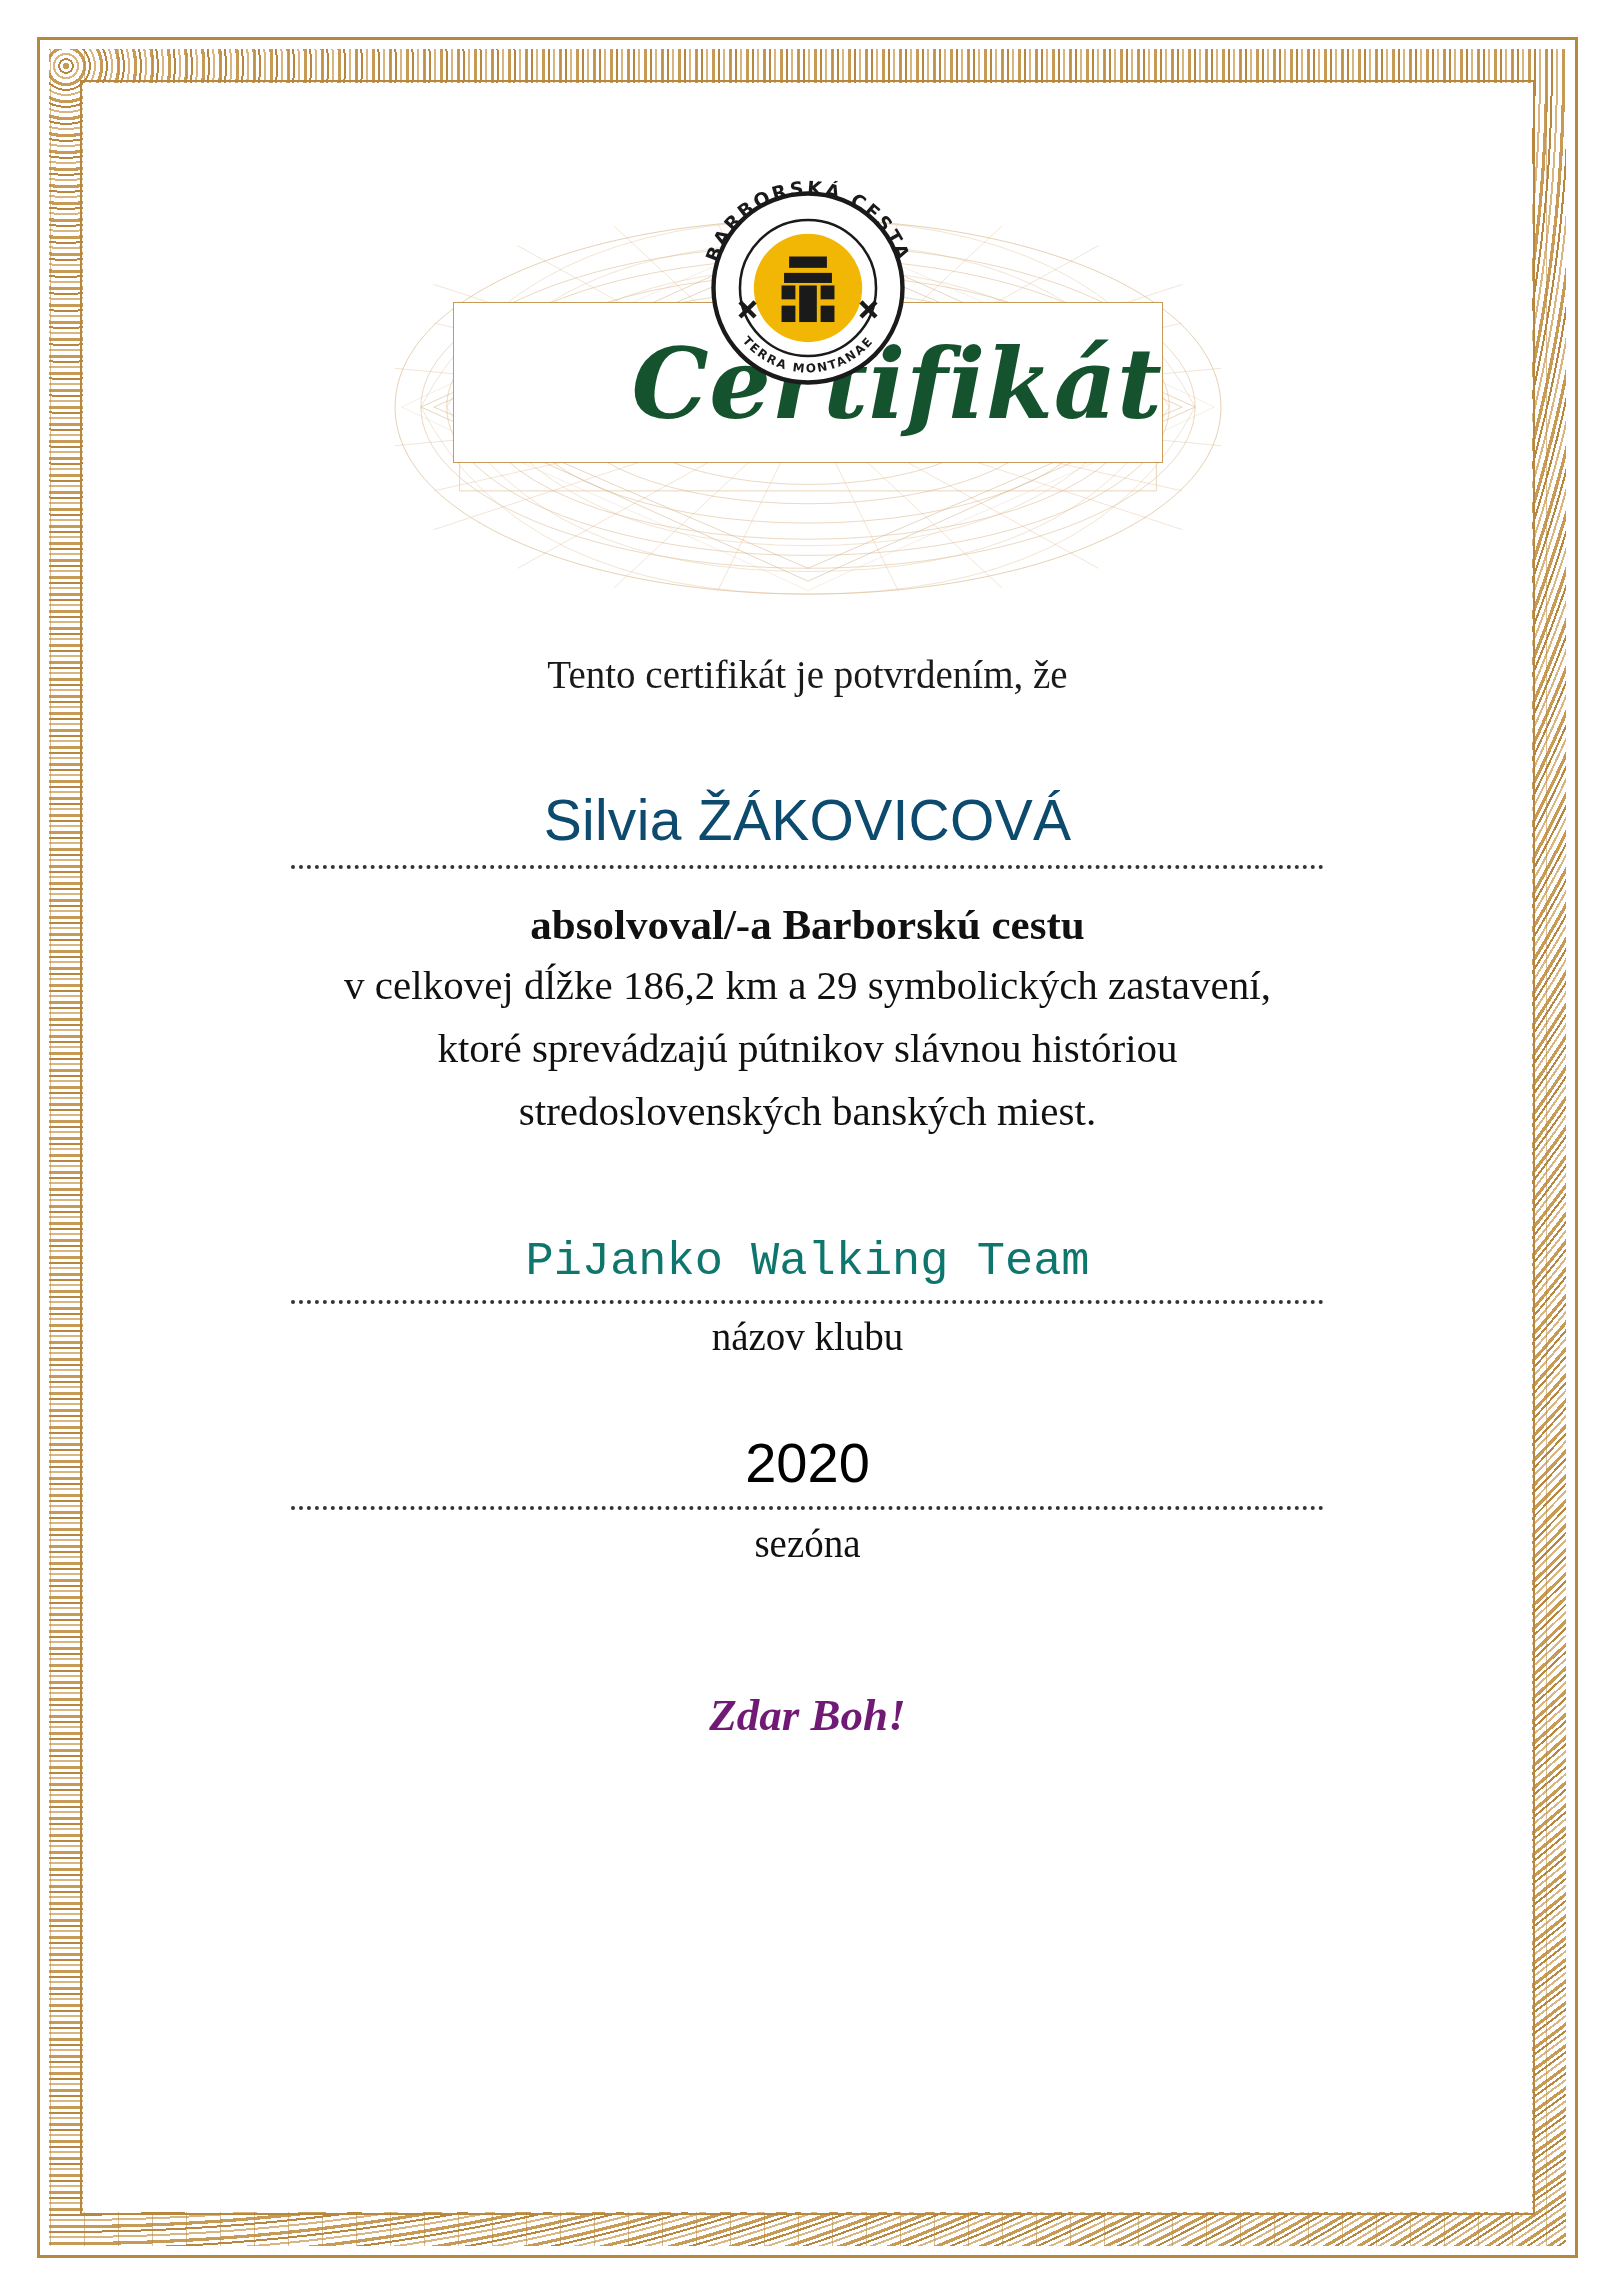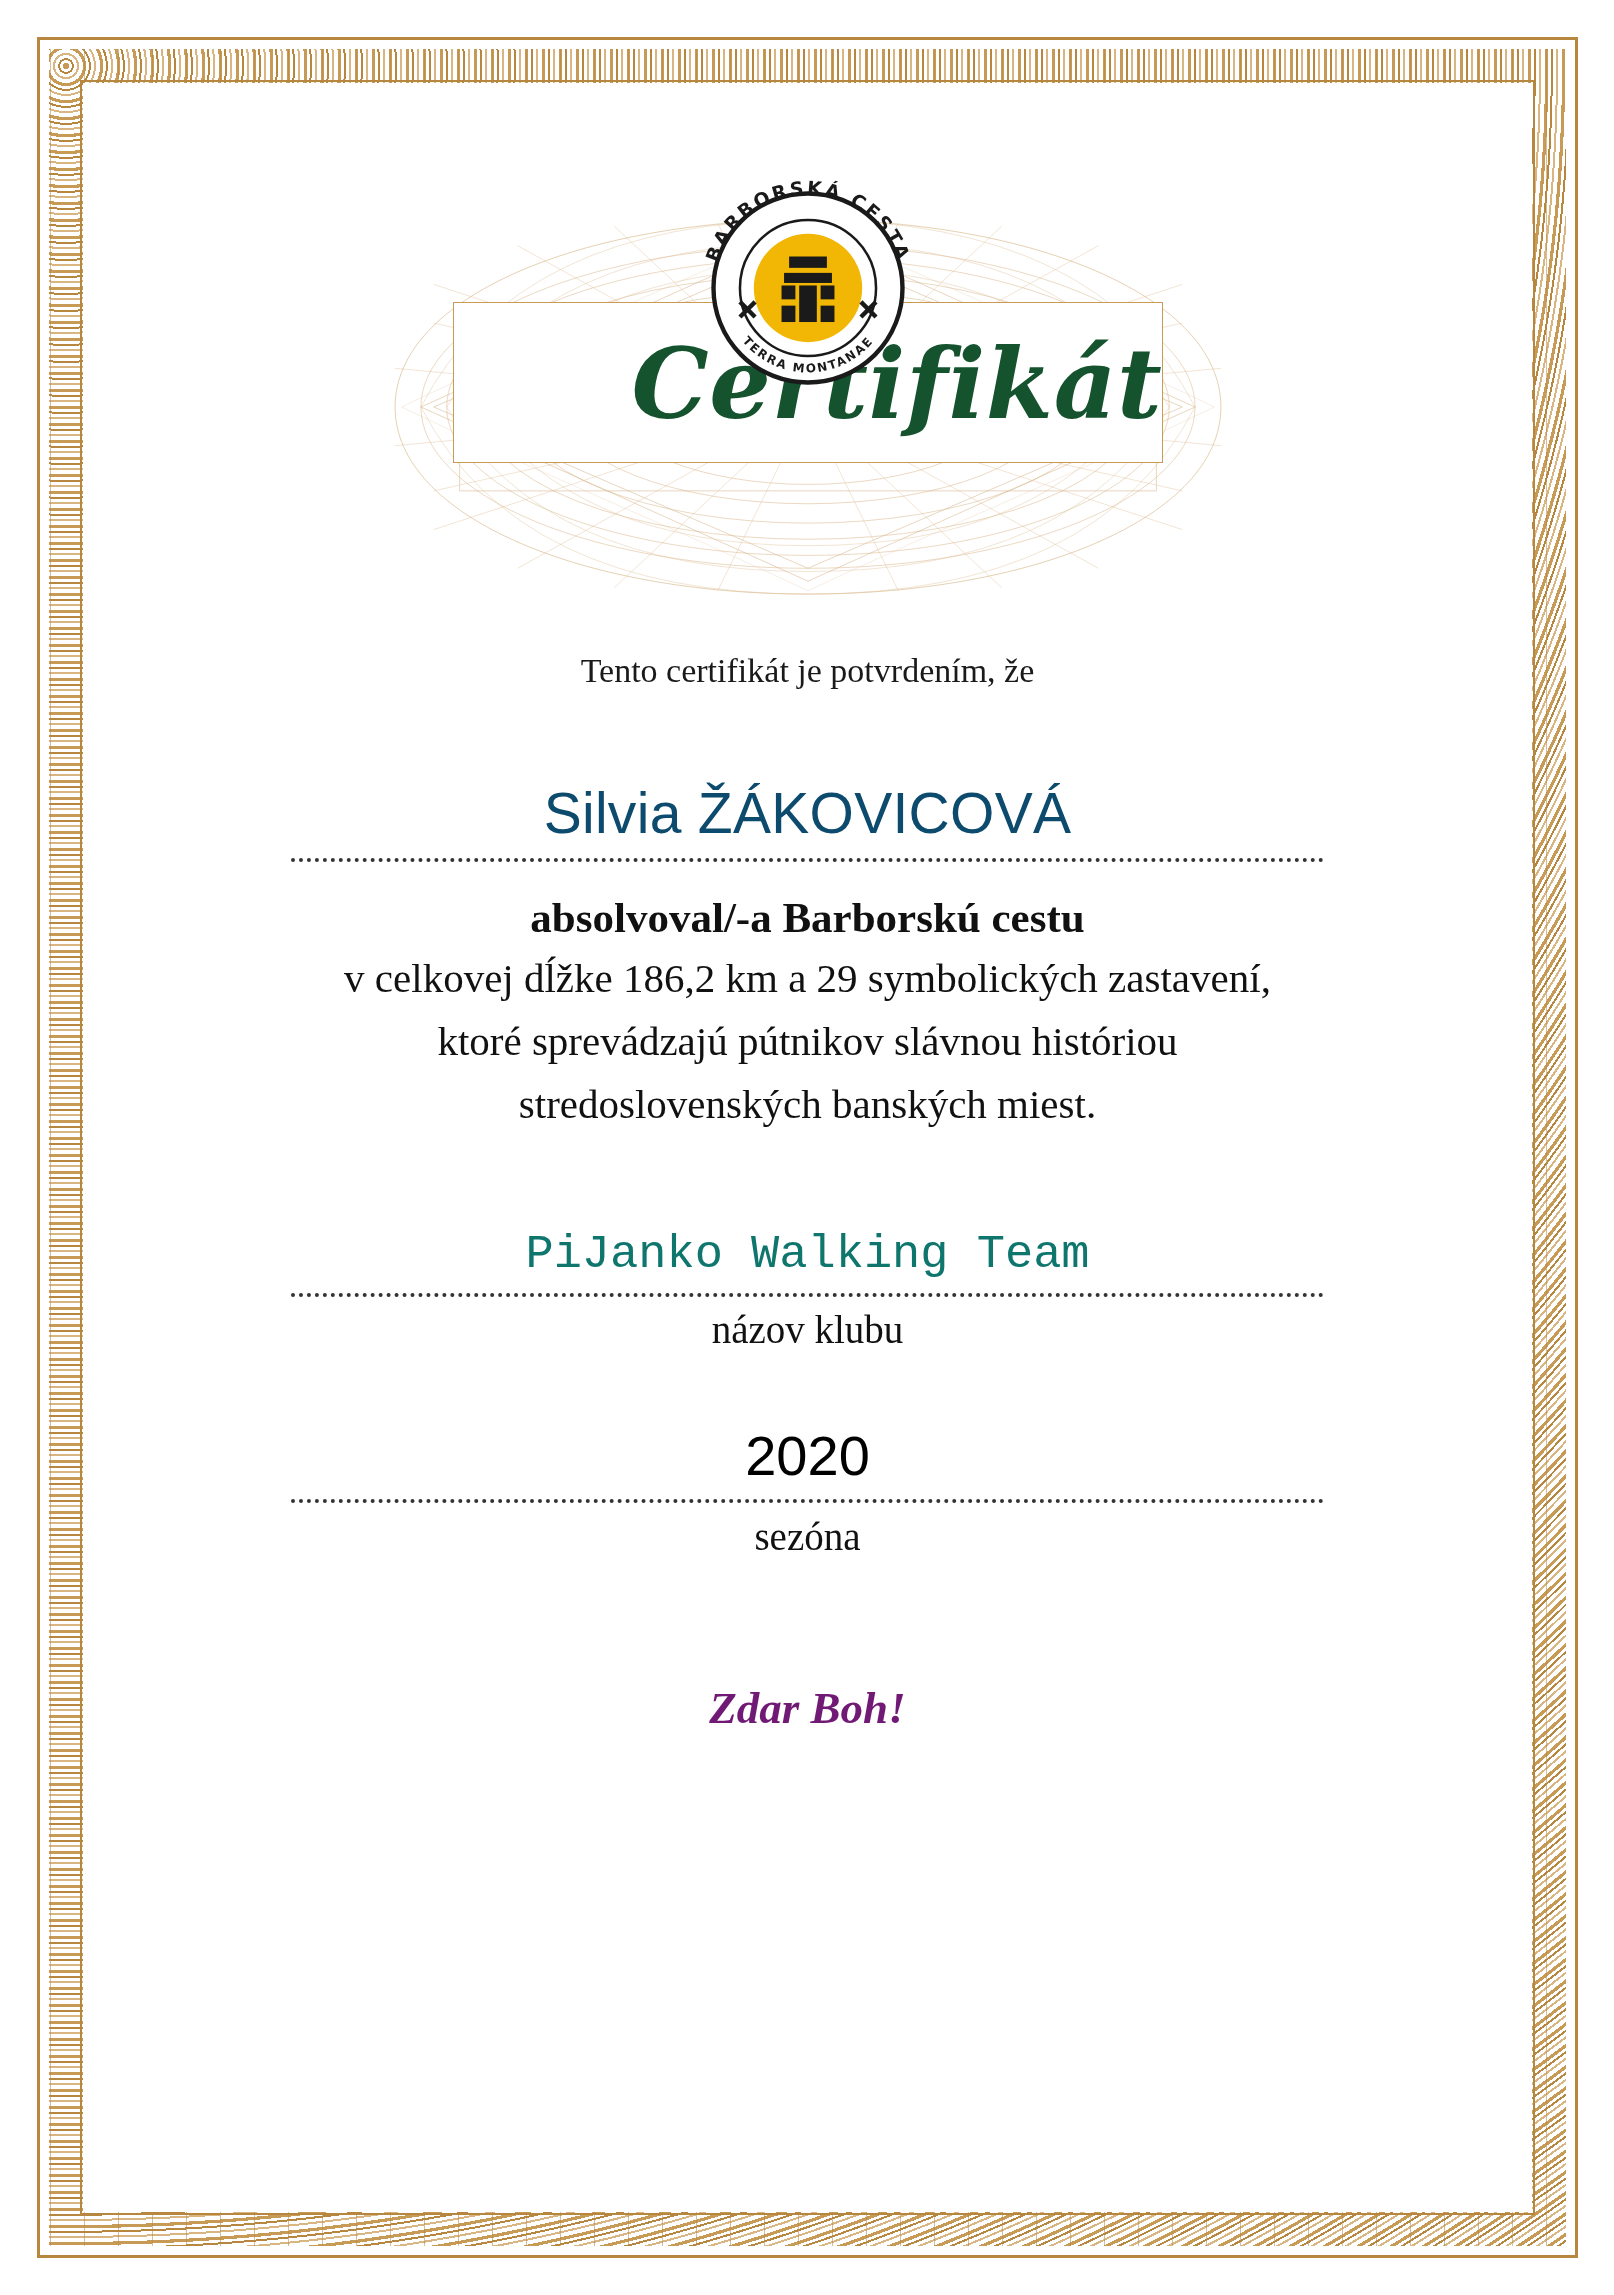--- a/index.html
+++ b/index.html
@@ -115,21 +115,21 @@
     position: absolute;
     left: 50%;
     top: 65px;
     transform: translateX(-50%);
     width: 252px;
     height: 252px;
     z-index: 5;
   }
 
   .intro-line {
-    font-size: 34px;
+    font-size: 39px;
     color: #1a1a1a;
     margin-top: -26px;
   }
 
   .name {
     font-family: "Liberation Sans", sans-serif;
     font-size: 57px;
     color: #0c4a6e;
     margin-top: 90px;
     letter-spacing: 0.3px;

